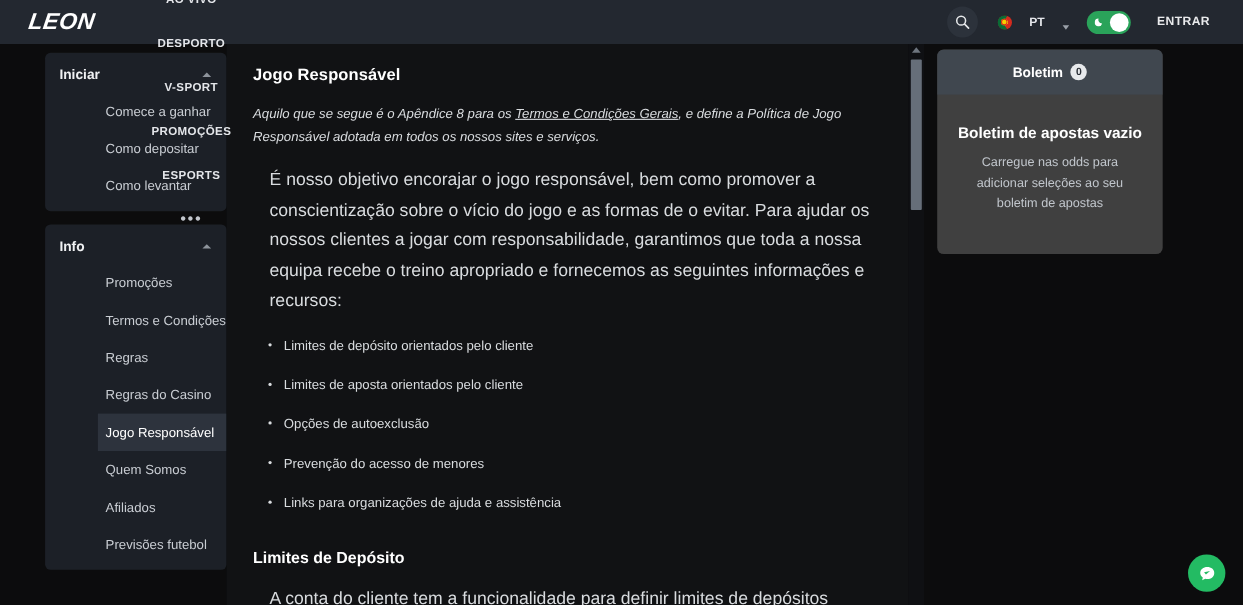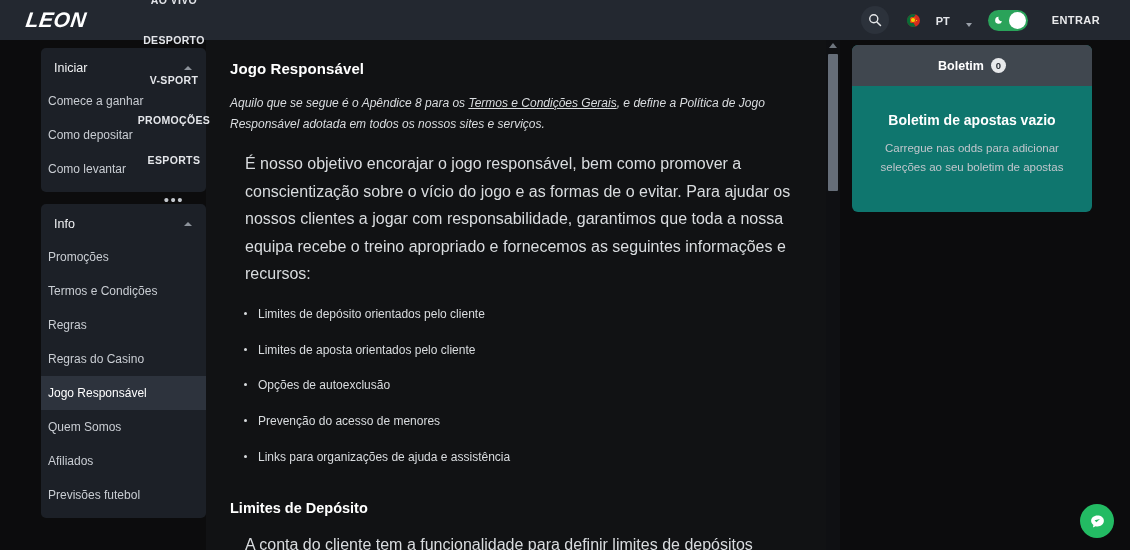--- a/index.html
+++ b/index.html
@@ -151,34 +151,35 @@
     margin-bottom: 12px;
     padding: 4px 0 6px 0;
     overflow: hidden;
   }
   .side-group-head {
     display: flex; align-items: center; justify-content: space-between;
     padding: 9px 14px 9px 13px;
     cursor: pointer;
   }
   .side-group-title {
-    font-size: 12.5px; font-weight: normal; color: #f0f1f3;
+    font-size: 12.5px; font-weight: bold; color: #f0f1f3;
   }
   .chev-up {
     width: 0; height: 0;
     border-left: 4px solid transparent;
     border-right: 4px solid transparent;
     border-bottom: 4.5px solid #8d939b;
   }
   .side-item {
     font-size: 12px;
     color: #c9cdd3;
     padding: 10px 7px;
     cursor: pointer;
     white-space: nowrap;
+    margin-left: 48px;
   }
   .side-item.active {
     background: #2d333d;
     color: #ffffff;
   }
 
   
   .content-wrap {
     flex: 1;
     position: relative;
@@ -248,22 +249,22 @@
     width: 10px; height: 137px;
     background: #666e79;
     border-radius: 1px;
     cursor: pointer;
   }
 
   
   .betslip {
     position: absolute;
     left: 646px; top: 5px;
-    width: 240px;
-    background: #0f766e;
+    width: 205px;
+    background: #404040;
     border-radius: 6px;
     overflow: hidden;
   }
   .bs-tab {
     background: #40474f;
     text-align: center;
     padding: 13px 0;
     display: flex; align-items: center; justify-content: center; gap: 7px;
     cursor: pointer;
   }

